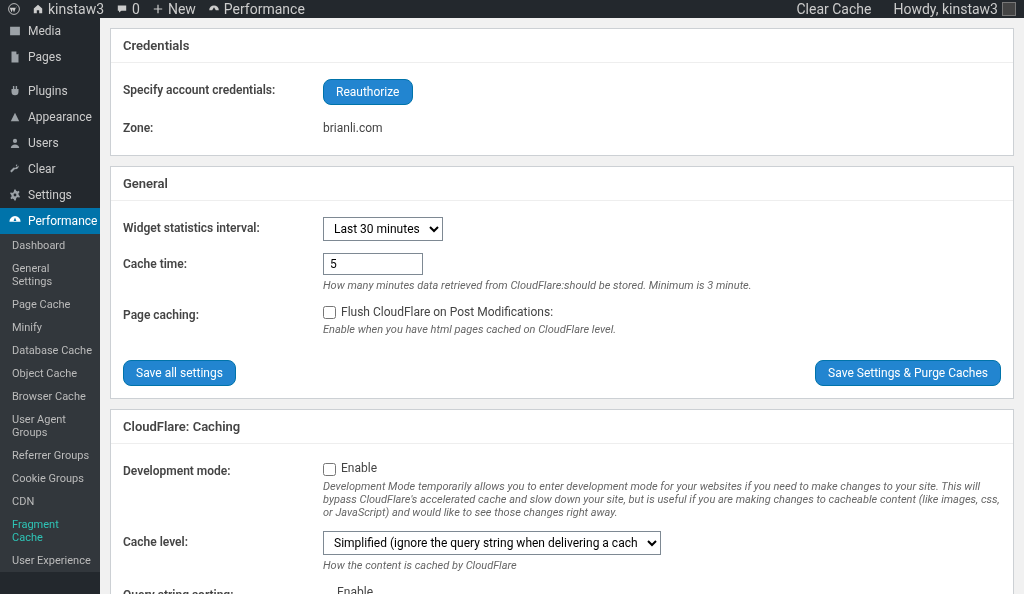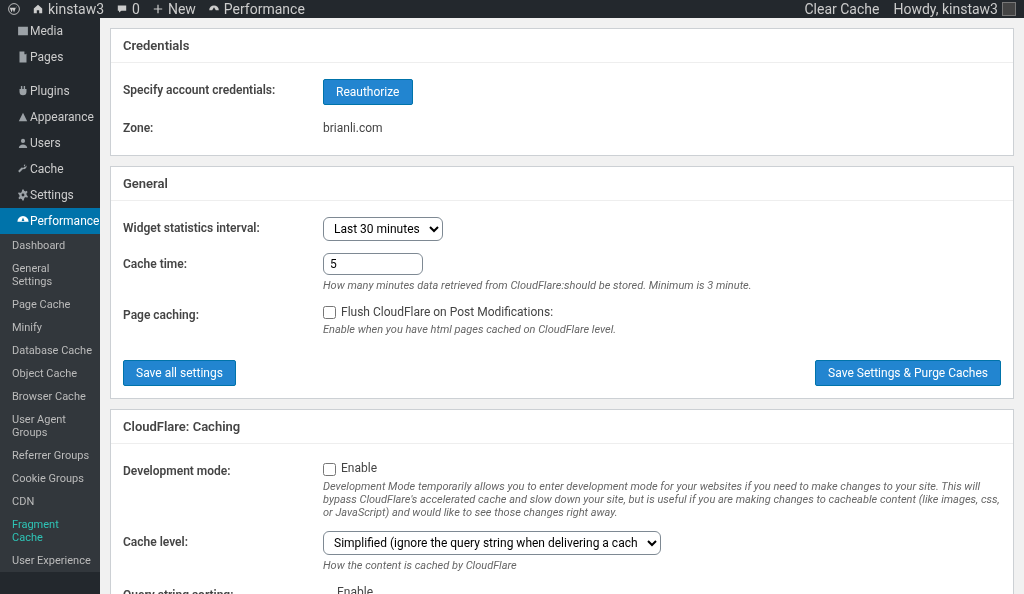--- a/index.html
+++ b/index.html
@@ -1,47 +1,47 @@
 <!DOCTYPE html>
 <html><head>
 <meta charset="utf-8">
 <style>
 * { margin: 0; padding: 0; box-sizing: border-box; font-family: -apple-system, BlinkMacSystemFont, "Segoe UI", Roboto, sans-serif; }
 body { background: #f1f1f1; font-size: 13px; color: #444; overflow: hidden; }
 .adminbar { background: #23282d; color: #ccc; height: 18px; display: flex; align-items: center; padding: 0 8px; font-size: 14px; }
 .adminbar-left { display: flex; align-items: center; gap: 12px; }
-.adminbar-right { margin-left: auto; display: flex; align-items: center; gap: 14px; }
+.adminbar-right { margin-left: auto; display: flex; align-items: center; gap: 22px; }
 .adminbar-item { display: flex; align-items: center; gap: 4px; color: #ccc; cursor: pointer; }
 .adminbar .wp-logo svg, .adminbar svg { width: 12px; height: 12px; fill: #ccc; }
 .avatar { width: 14px; height: 14px; background: #444; border: 1px solid #777; }
 .layout { display: flex; height: calc(100vh - 18px); }
 .sidebar { width: 100px; background: #23282d; color: #ccc; font-size: 12px; display: flex; flex-direction: column; }
 .sidebar-main { display: flex; flex-direction: column; }
-.sidebar-item { display: flex; align-items: center; padding: 6px 16px; cursor: pointer; color: #ccc; position: relative; }
+.sidebar-item { display: flex; align-items: center; gap: 6px; padding: 6px 8px; cursor: pointer; color: #ccc; position: relative; }
 .sidebar-item svg { width: 14px; height: 14px; fill: #9ca2a7; flex-shrink: 0; }
 .sidebar-item.active { background: #0073aa; color: #fff; }
 .sidebar-item.active svg { fill: #fff; }
 .sidebar-item.active::after { content: ""; position: absolute; right: -6px; top: 50%; transform: translateY(-50%); border: 6px solid transparent; border-right-color: #f1f1f1; }
 .sidebar-sub { background: #32373c; }
 .sidebar-sub-item { padding: 5px 8px 5px 12px; font-size: 11px; color: #bbb; cursor: pointer; }
 .sidebar-sub-item.highlight-teal { color: #2ec4b6; }
 .content { flex: 1; overflow-y: auto; padding: 0 10px 20px; }
 .postbox { background: #fff; border: 1px solid #ccd0d4; margin-top: 10px; }
 .postbox-header { border-bottom: 1px solid #eee; padding: 9px 12px; font-weight: 600; font-size: 13px; }
 .postbox-body { padding: 10px 12px 14px; }
 .form-row { display: flex; align-items: flex-start; padding: 6px 0; justify-content: center; }
 .form-label { width: 200px; font-weight: 600; font-size: 12px; padding-top: 4px; }
 .form-field { flex: 1; }
-.form-field select, .form-field input[type=text] { font-size: 12px; padding: 3px 6px; border: 1px solid #7e8993; border-radius: 6px; background: #fff; }
+.form-field select, .form-field input[type=text] { font-size: 12px; padding: 3px 6px; border: 1px solid #7e8993; border-radius: 0; background: #fff; }
 .form-field input[type=text] { width: 100px; }
 .form-field select { min-width: 90px; }
 .form-field .desc { color: #666; font-style: italic; font-size: 11px; margin-top: 4px; }
 .form-field label { font-size: 12px; }
 .form-field input[type=checkbox] { margin-right: 5px; vertical-align: middle; }
-.btn { display: inline-block; font-size: 12px; padding: 5px 12px; border-radius: 2px; cursor: pointer; border: 1px solid; }
+.btn { display: inline-block; font-size: 12px; padding: 5px 12px; border-radius: 8px; cursor: pointer; border: 1px solid; }
 .btn-primary { background: #2285d0; border-color: #0073aa; color: #fff; }
 .static-text { font-size: 12px; padding-top: 4px; }
 .button-row { display: flex; justify-content: space-between; padding: 4px 12px 12px; }
 </style>
 </head>
 <body>
 
 <div class="adminbar">
   <div class="adminbar-left">
     <span class="adminbar-item wp-logo">
@@ -116,21 +116,21 @@
           <svg viewBox="0 0 20 20">
             <circle cx="10" cy="7" r="3"></circle>
             <path d="M4 17c0-3 3-5 6-5s6 2 6 5z"></path>
           </svg>
           <span>Users</span>
         </div>
         <div class="sidebar-item">
           <svg viewBox="0 0 20 20">
             <path d="M13 3a4 4 0 01-5 5L3 13l2 2 5-5a4 4 0 005-5l-2 2-2-2z"></path>
           </svg>
-          <span>Cache</span>
+          <span>Clear</span>
         </div>
         <div class="sidebar-item">
           <svg viewBox="0 0 20 20">
             <path d="M9 2h2l.5 2a6 6 0 012 1l2-1 1 2-1.5 1.5a6 6 0 010 2L17 12l-1 2-2-1a6 6 0 01-2 1L11 18H9l-.5-2a6 6 0 01-2-1l-2 1-1-2 1.5-1.5a6 6 0 010-2L3 8l1-2 2 1a6 6 0 012-1z"></path>
             <circle cx="10" cy="10" r="2" fill="#23282d"></circle>
           </svg>
           <span>Settings</span>
         </div>
         <div class="sidebar-item active">
           <svg viewBox="0 0 20 20">

